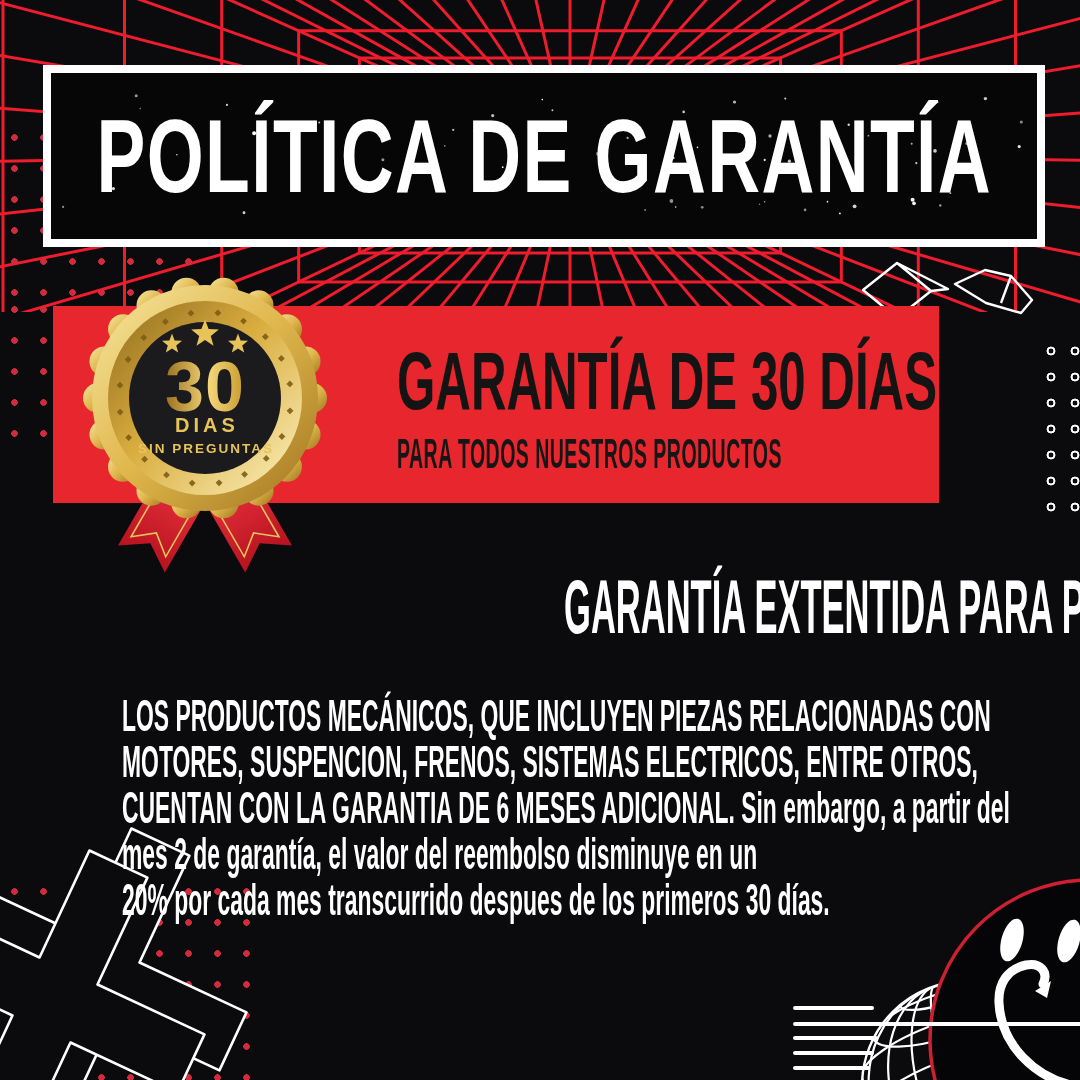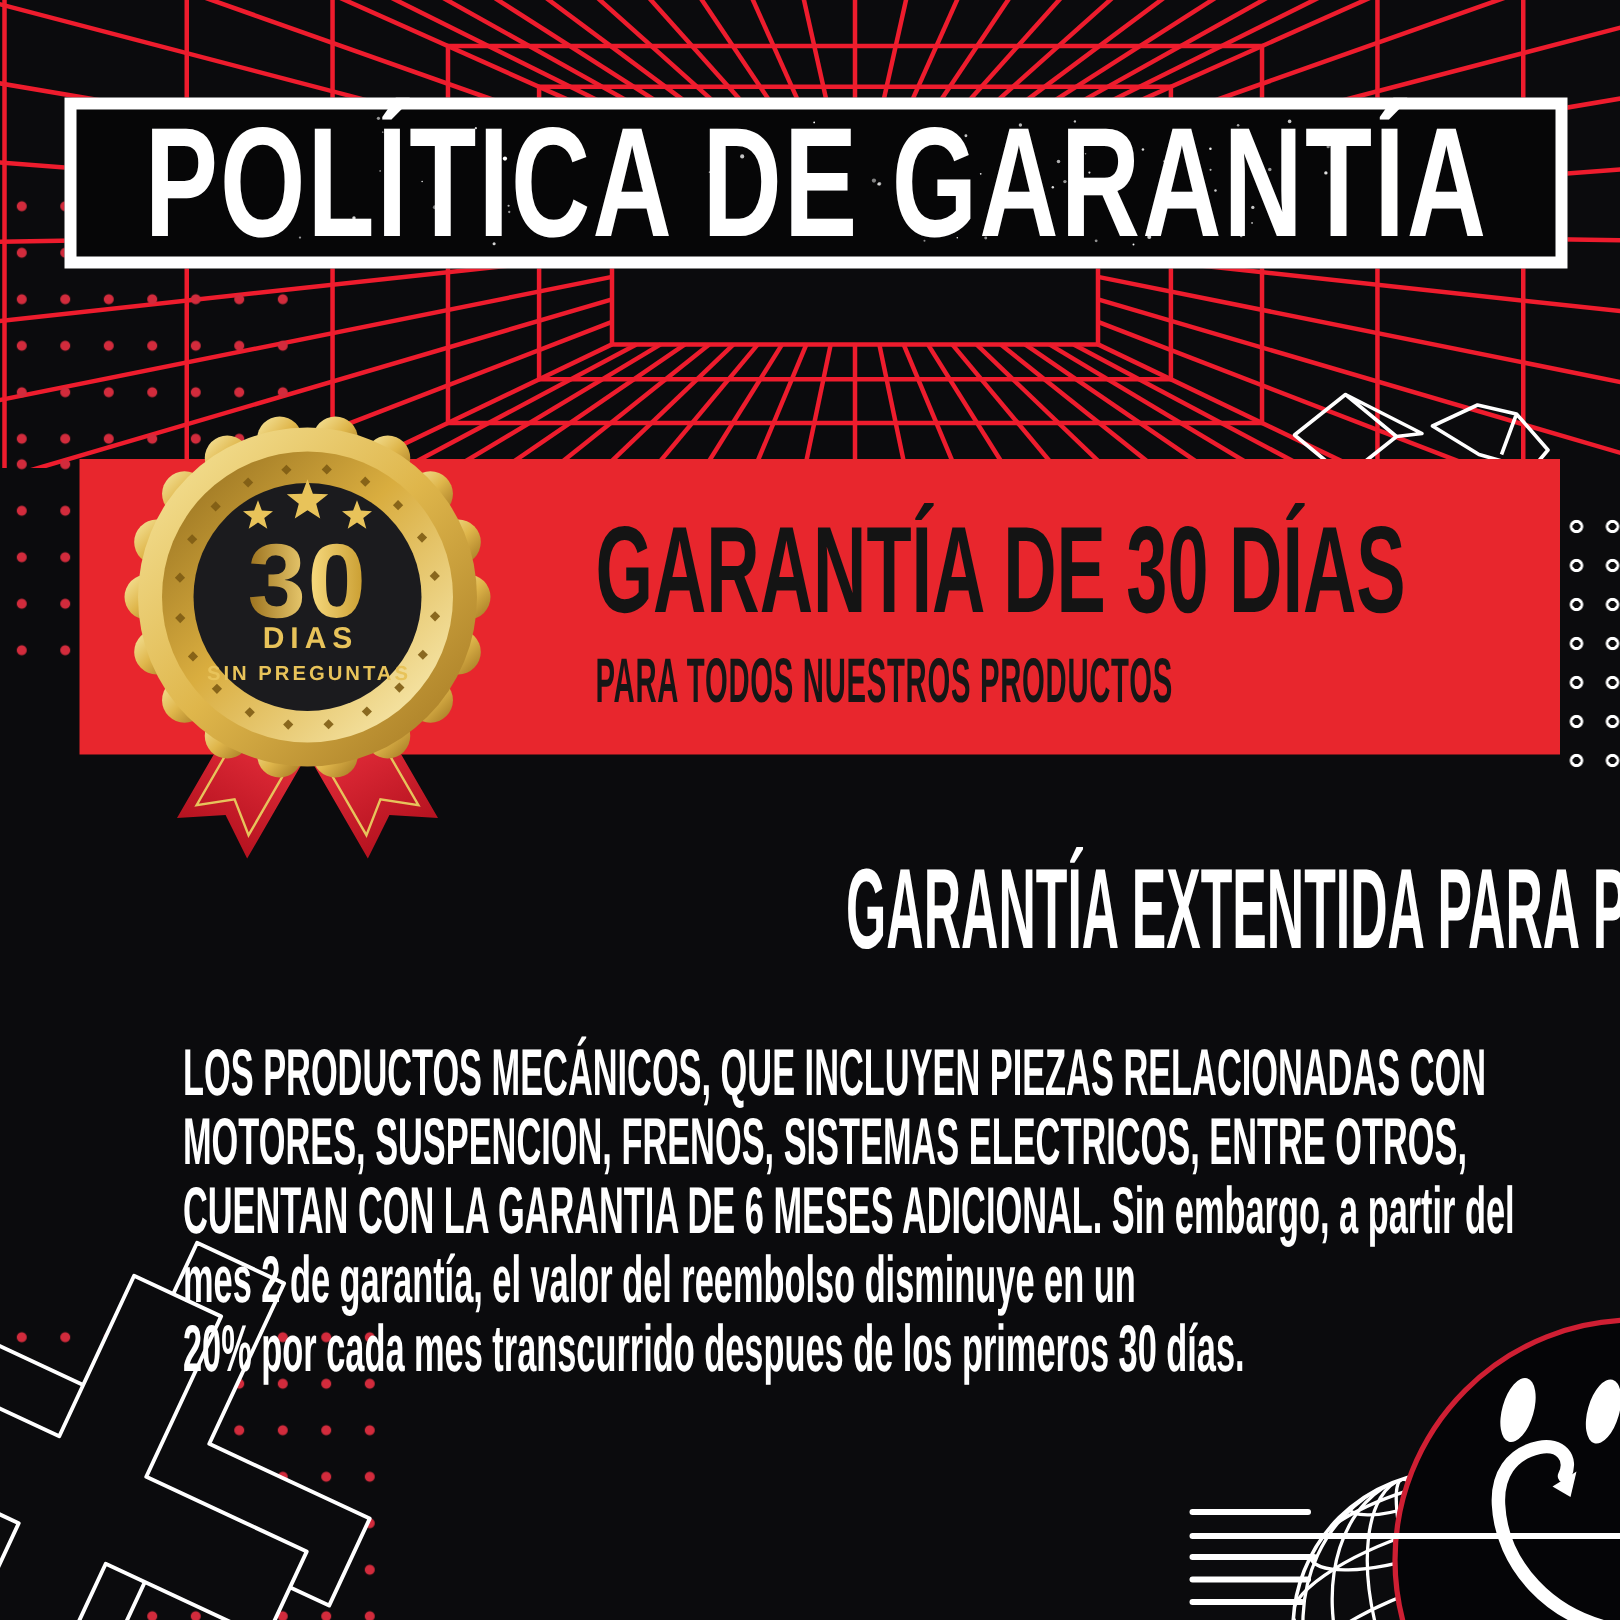--- a/index.html
+++ b/index.html
@@ -16,32 +16,32 @@
     background-image:radial-gradient(circle, var(--dot-red,#d22b3c) 3px, transparent 3.6px);
     background-size:29px 31px;background-position:-4px -4px;}
   .dots-tl{left:4px;top:126px;width:192px;height:172px;}
   .dots-left-strip{left:4px;top:298px;width:50px;height:152px;}
   .dots-bl{left:4px;top:880px;width:268px;height:200px;}
   .rings{position:absolute;left:1039px;top:338px;width:50px;height:176px;
     background-image:radial-gradient(circle, rgba(0,0,0,0) 0 2.4px, #ffffff 2.6px 4.2px, transparent 4.7px);
     background-size:24px 26px;background-position:0 0;}
   
   .title-box{
-    position:absolute;left:43px;top:65px;width:1002px;height:114px;
+    position:absolute;left:43px;top:65px;width:1002px;height:182px;
     box-sizing:border-box;border:8px solid #ffffff;background:#060607;
     display:flex;align-items:center;justify-content:center;z-index:3;
   }
   .starfield{position:absolute;left:0;top:0;width:100%;height:100%;}
   .title{
     position:relative;margin:0;color:#ffffff;font-weight:bold;font-size:104px;
     letter-spacing:2px;line-height:1;white-space:nowrap;display:inline-block;
     transform-origin:center center;
   }
   
-  .banner{position:absolute;left:53px;top:306px;width:987px;height:197px;
+  .banner{position:absolute;left:53px;top:306px;width:886px;height:197px;
     background:var(--red,#e8262d);z-index:2;text-align:center;}
   .banner-text{position:absolute;left:344px;top:34px;}
   .banner-heading{display:inline-block;white-space:nowrap;transform-origin:left top;
     font-weight:bold;font-size:82px;line-height:1;color:#141414;letter-spacing:0;}
   .banner-sub{display:inline-block;white-space:nowrap;transform-origin:left top;
     font-weight:bold;font-size:42px;line-height:1;color:#161616;letter-spacing:1px;margin-top:11px;}
   .banner-stack{display:flex;flex-direction:column;align-items:flex-start;}
   
   #badge{left:75px;top:268px;z-index:4;}
   .badge-num{font-family:"Liberation Sans","DejaVu Sans",sans-serif;font-weight:bold;font-size:70px;letter-spacing:1px;}

